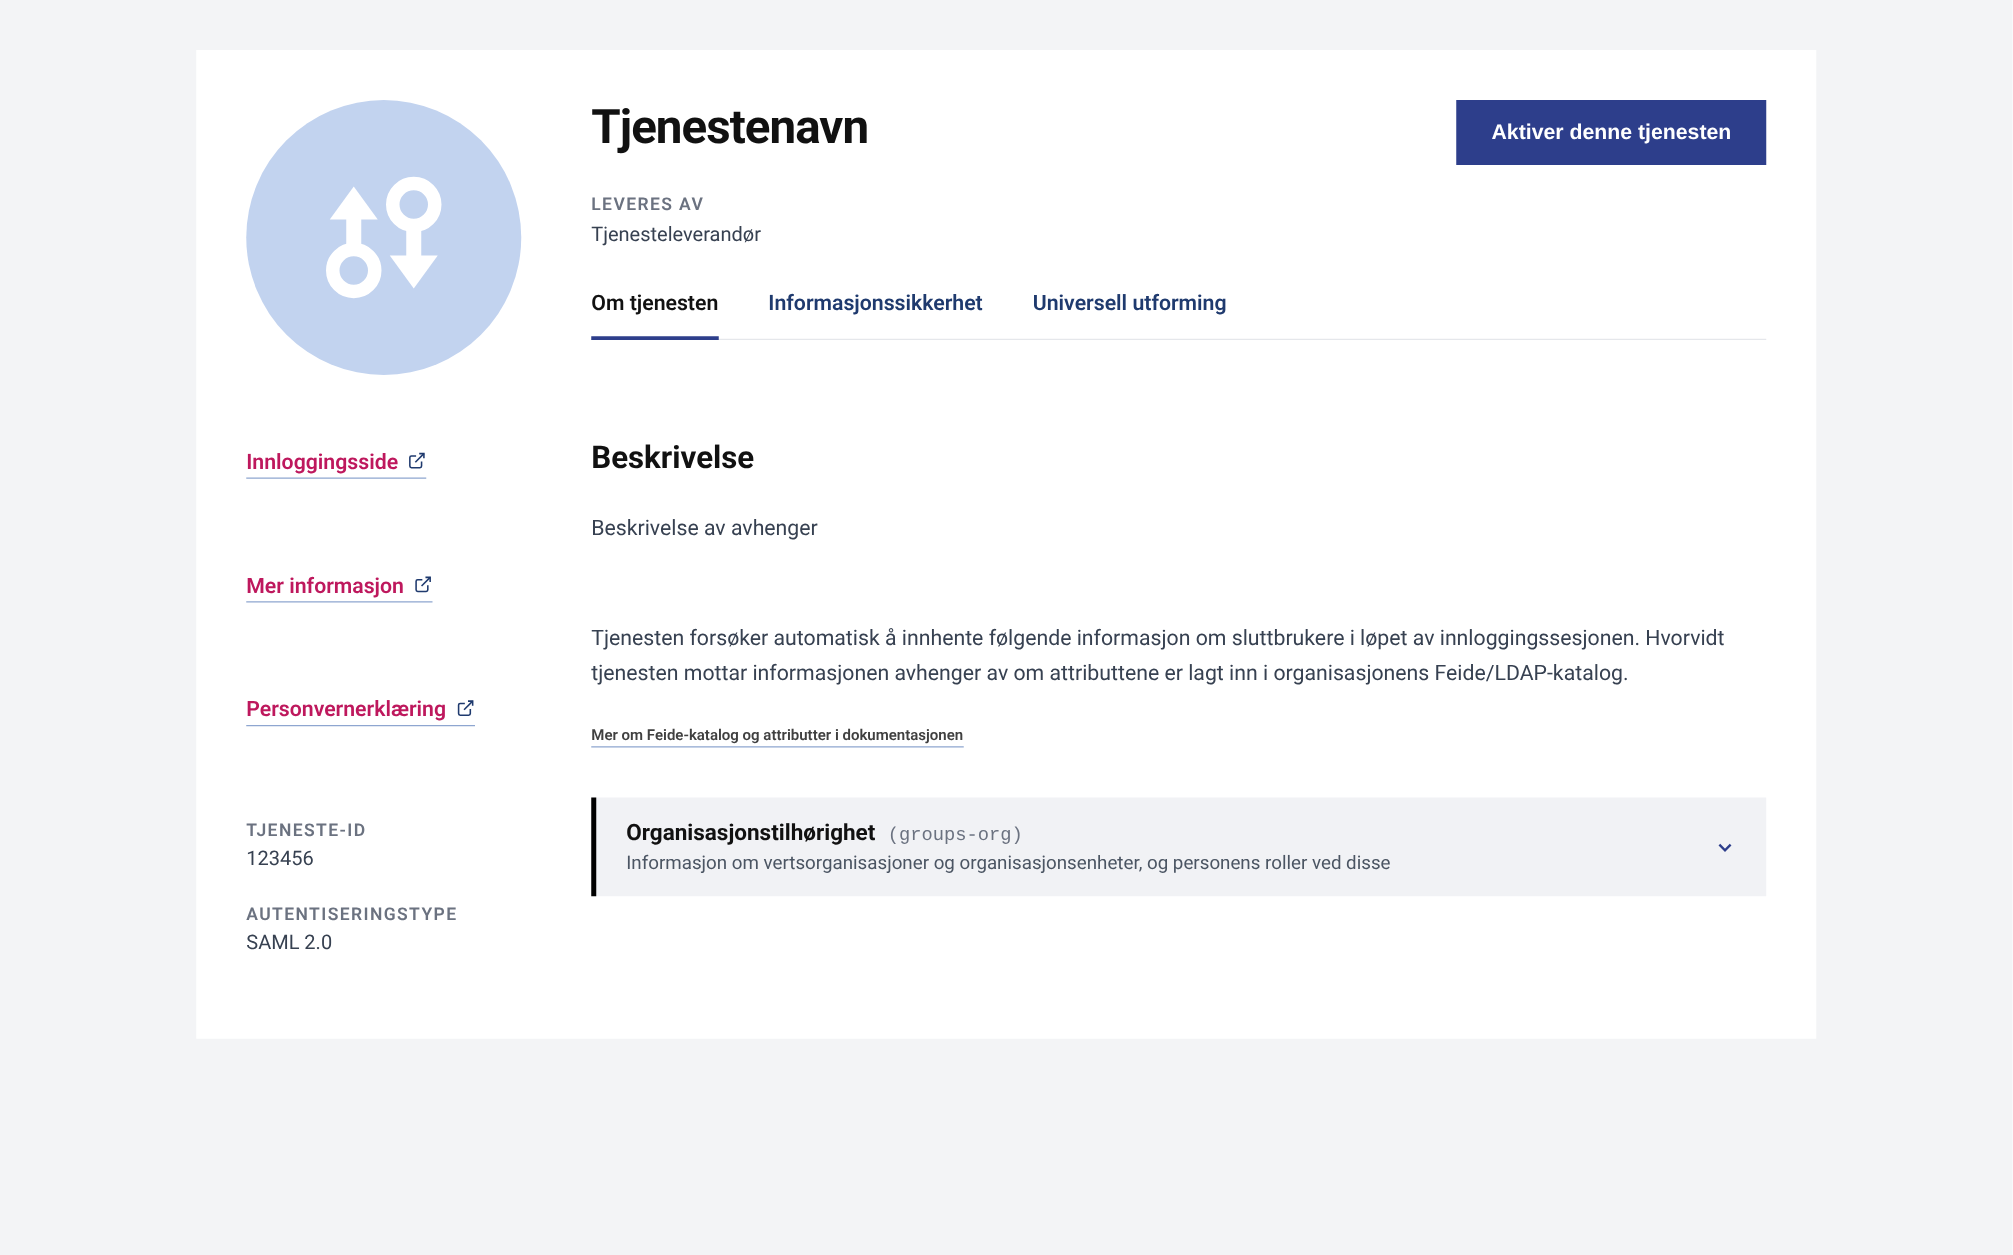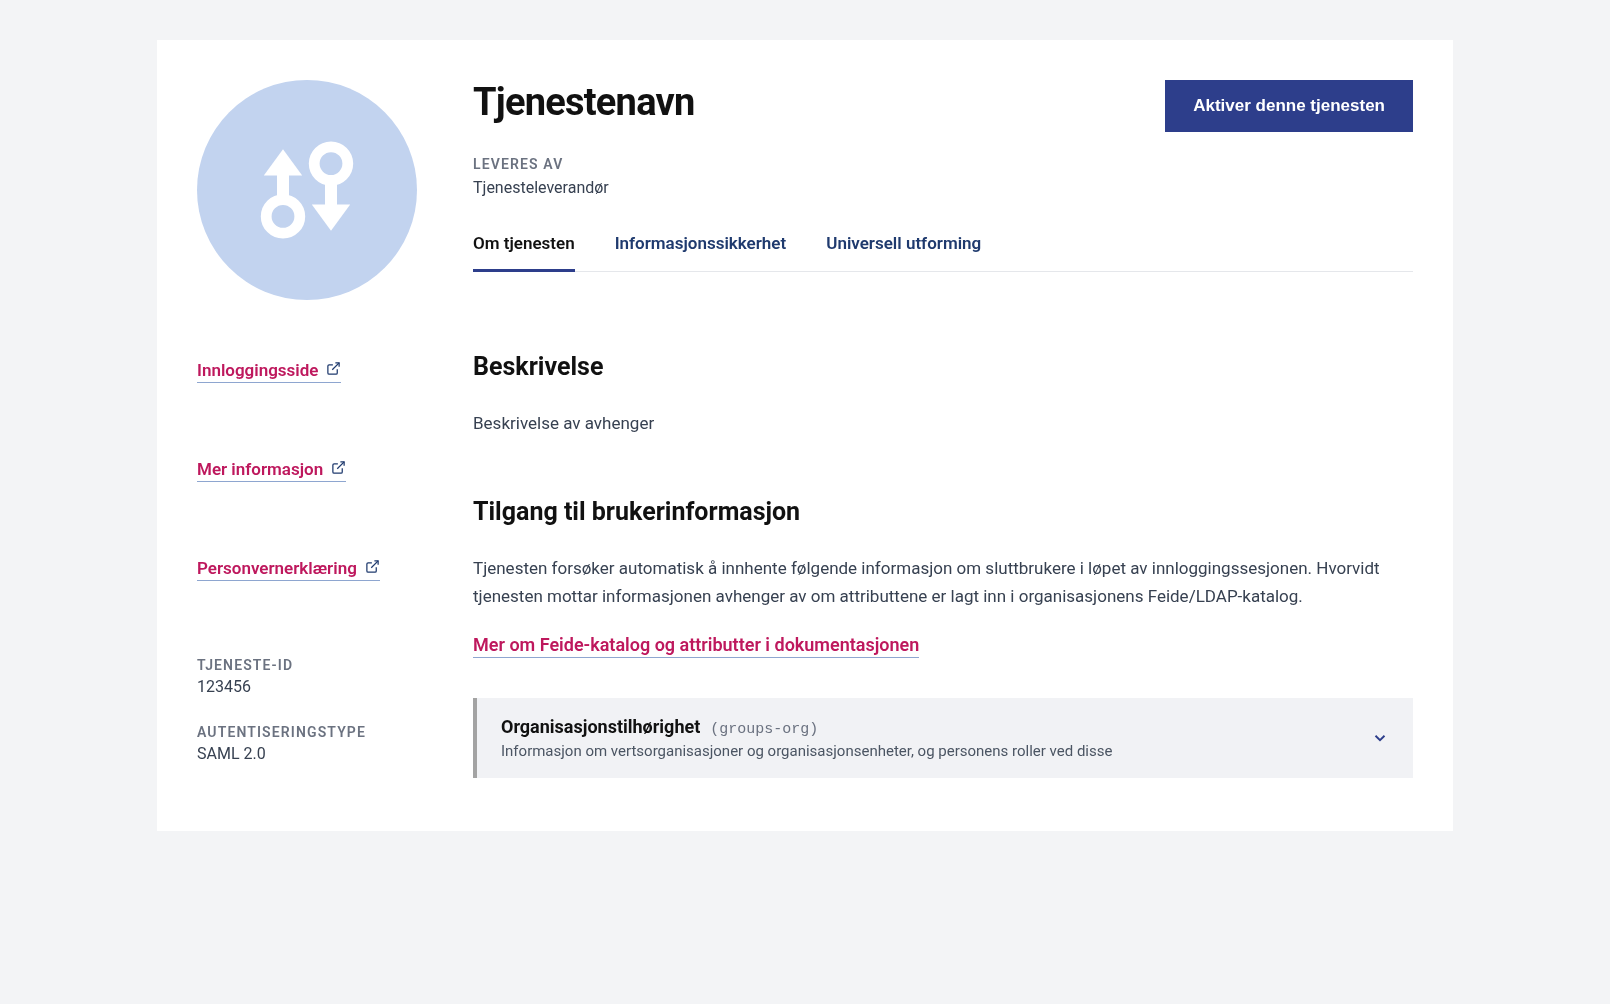--- a/index.html
+++ b/index.html
@@ -122,32 +122,32 @@
     margin-bottom: 28px;
   }
   .section-text {
     font-size: 17px;
     color: #374151;
     line-height: 1.65;
     margin-bottom: 60px;
   }
   .doc-link {
     display: inline-block;
-    color: #be185d;
-    font-weight: 600;
-    font-size: 18px;
+    color: #404040;
+    font-weight: 600;
+    font-size: 12px;
     border-bottom: 1.5px solid #8ea6d0;
     padding-bottom: 2px;
     margin-bottom: 40px;
     text-decoration: none;
   }
   .access-para { margin-bottom: 24px; }
   .accordion {
     background: #f1f2f5;
-    border-left: 4px solid #a3a3a3;
+    border-left: 4px solid #000000;
     padding: 18px 24px;
     display: flex;
     justify-content: space-between;
     align-items: center;
     cursor: pointer;
   }
   .accordion-left { flex: 1; }
   .accordion-title {
     font-size: 18px;
     font-weight: 700;
@@ -246,21 +246,20 @@
 
     <nav class="tabs">
       <div class="tab active">Om tjenesten</div>
       <div class="tab">Informasjonssikkerhet</div>
       <div class="tab">Universell utforming</div>
     </nav>
 
     <h2 class="section-title">Beskrivelse</h2>
     <p class="section-text">Beskrivelse av avhenger</p>
 
-    <h2 class="section-title">Tilgang til brukerinformasjon</h2>
     <p class="section-text access-para">Tjenesten forsøker automatisk å innhente følgende informasjon om sluttbrukere i løpet av innloggingssesjonen. Hvorvidt tjenesten mottar informasjonen avhenger av om attributtene er lagt inn i organisasjonens Feide/LDAP-katalog.</p>
     <a href="#" class="doc-link">Mer om Feide-katalog og attributter i dokumentasjonen</a>
 
     <div class="accordion">
       <div class="accordion-left">
         <div>
           <span class="accordion-title">Organisasjonstilhørighet</span>
           <span class="accordion-code">(groups-org)</span>
         </div>
         <div class="accordion-desc">Informasjon om vertsorganisasjoner og organisasjonsenheter, og personens roller ved disse</div>

